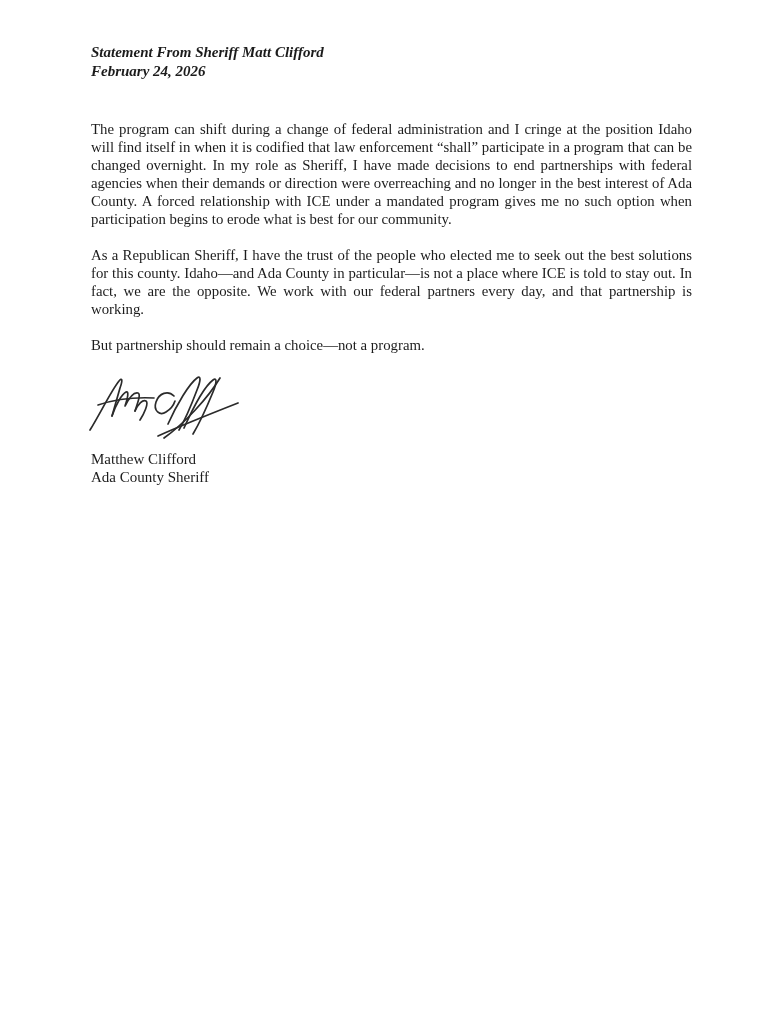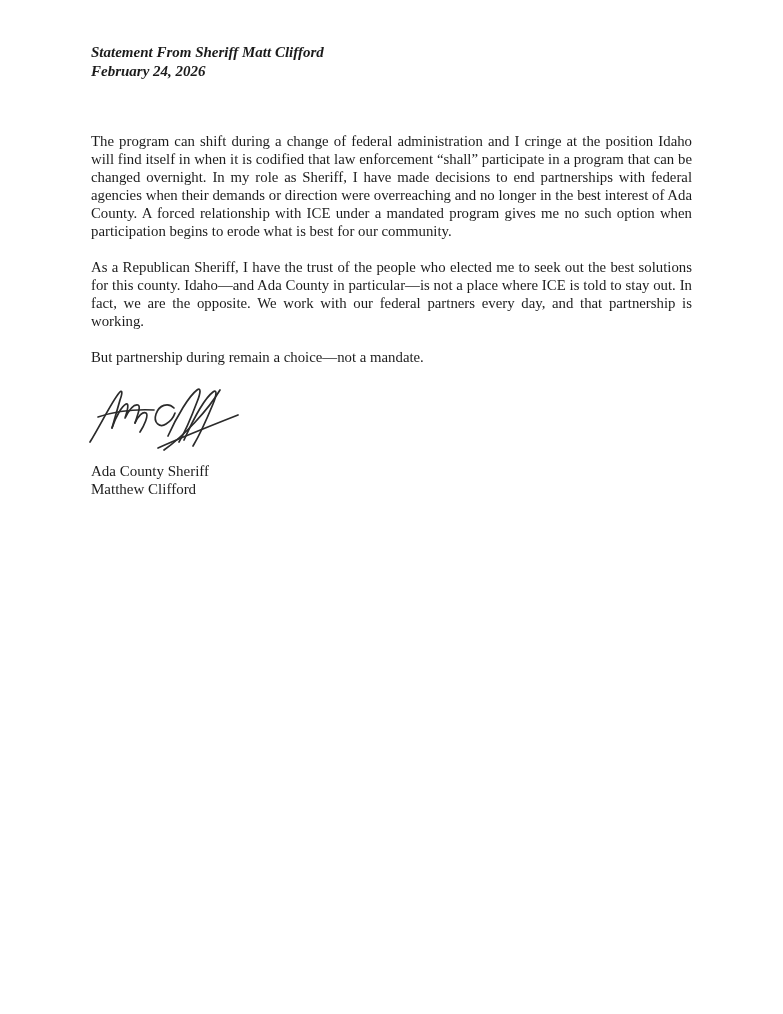--- a/index.html
+++ b/index.html
@@ -19,21 +19,21 @@
     padding: 43px 91px 12px 91px;
     overflow: hidden;
   }
   .doc-header {
     font-size: 15px;
     line-height: 19px;
     font-weight: bold;
     font-style: italic;
   }
   .letter-body {
-    margin-top: 51px;
+    margin-top: 39px;
   }
   .letter-body p {
     margin: 0 0 18px 0;
     font-size: 14.8px;
     line-height: 18px;
     text-align: justify;
     text-justify: inter-word;
   }
   .letter-body p.closing {
     text-align: left;
@@ -57,34 +57,34 @@
 <div class="page">
 
   <header class="doc-header">
     <div>Statement From Sheriff Matt Clifford</div>
     <div>February 24, 2026</div>
   </header>
 
   <main class="letter-body">
     <p>The program can shift during a change of federal administration and I cringe at the position Idaho will find itself in when it is codified that law enforcement “shall” participate in a program that can be changed overnight. In my role as Sheriff, I have made decisions to end partnerships with federal agencies when their demands or direction were overreaching and no longer in the best interest of Ada County. A forced relationship with ICE under a mandated program gives me no such option when participation begins to erode what is best for our community.</p>
     <p>As a Republican Sheriff, I have the trust of the people who elected me to seek out the best solutions for this county. Idaho—and Ada County in particular—is not a place where ICE is told to stay out. In fact, we are the opposite. We work with our federal partners every day, and that partnership is working.</p>
-    <p class="closing">But partnership during remain a choice—not a mandate.</p>
+    <p class="closing">But partnership should remain a choice—not a program.</p>
   </main>
 
   <div class="signature-block">
     <svg class="signature-scrawl" width="158" height="72" viewBox="0 0 158 72" fill="none" stroke="#2b2b2b" stroke-width="1.7" stroke-linecap="round" stroke-linejoin="round">
       <path d="M4,58 C14,42 25,19 33,9 C36,5 37,8 34,16 L26,44"></path>
       <path d="M26,44 C30,32 36,22 40,20 C43,19 42,25 39,34 C43,26 48,20 52,21 C55,22 52,30 49,39"></path>
       <path d="M49,39 C52,32 57,27 60,29 C63,31 58,42 54,48"></path>
       <path d="M12,33 C30,27 48,25 68,26"></path>
       <path d="M88,24 C82,18 73,21 70,30 C67,39 74,44 80,40 C85,37 88,32 89,29"></path>
       <path d="M82,52 C91,32 103,12 111,6 C115,3 115,8 111,18 C105,34 99,48 93,58"></path>
       <path d="M98,56 C107,36 119,14 127,8 C131,5 131,10 127,20 C120,37 113,52 107,62"></path>
       <path d="M134,6 C122,26 98,52 78,66"></path>
       <path d="M72,64 C94,54 124,42 152,31"></path>
     </svg>
     <div class="signoff">
+      <div>Matthew Clifford</div>
       <div>Ada County Sheriff</div>
-      <div>Matthew Clifford</div>
     </div>
   </div>
 
 </div>
 
 </body></html>

